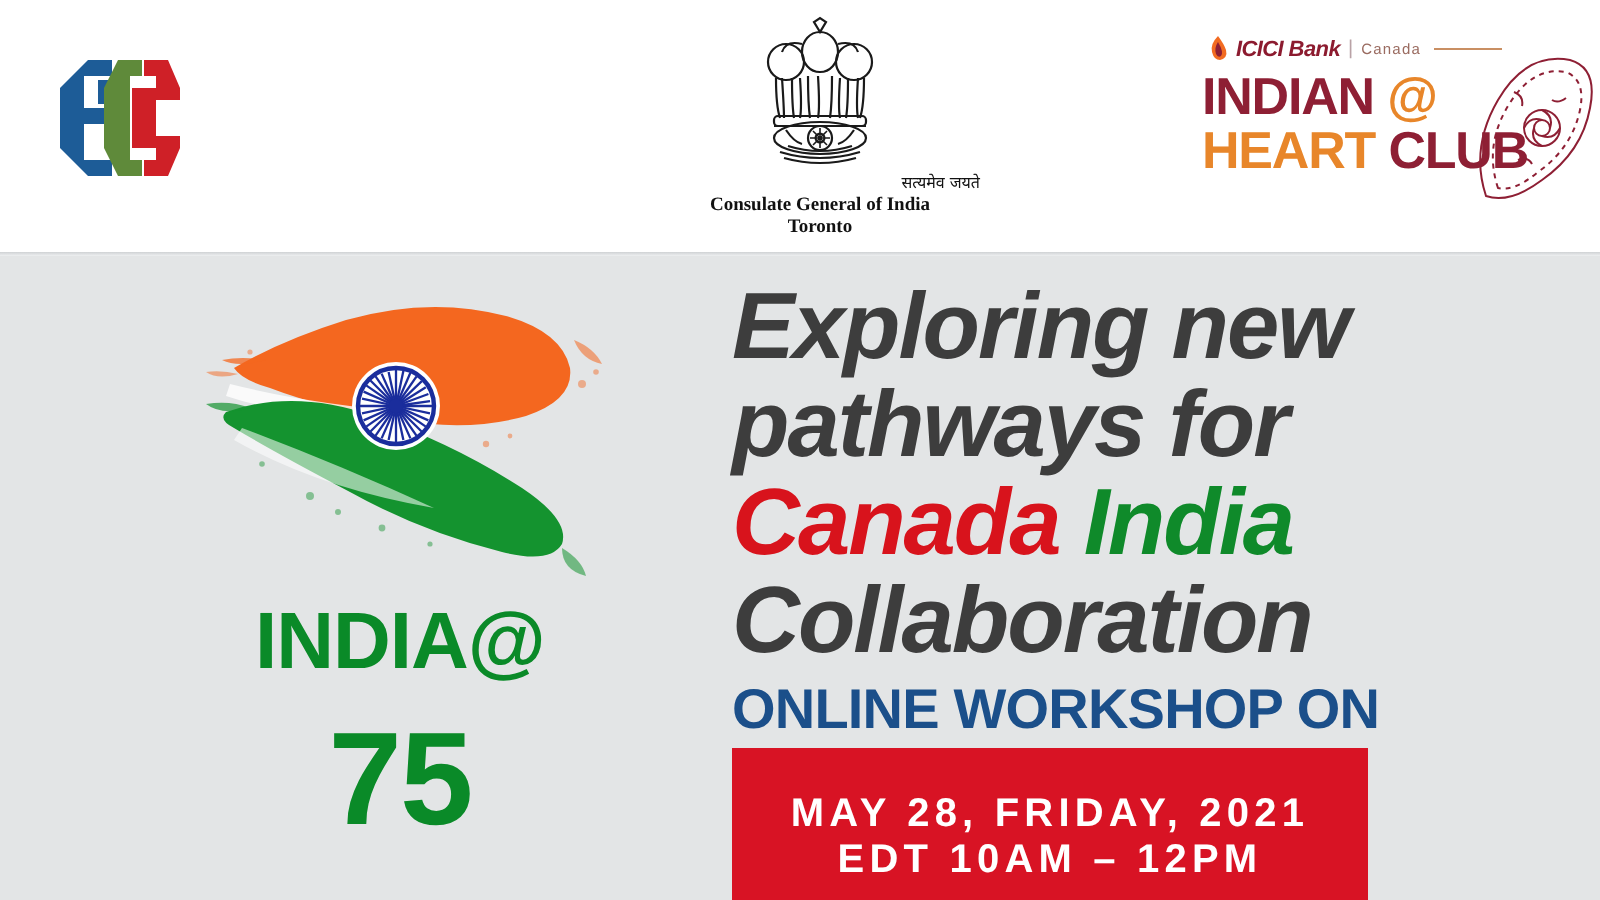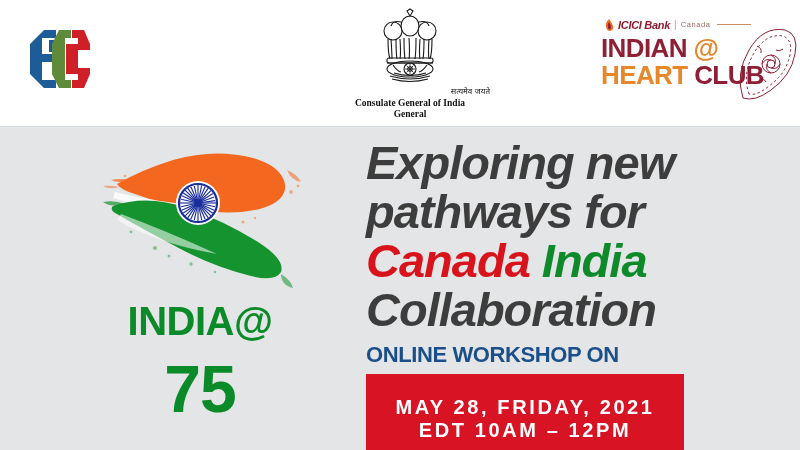--- a/index.html
+++ b/index.html
@@ -58,21 +58,21 @@
   .india75{position:absolute;left:60px;top:300px;width:280px;text-align:center;color:#0a8a28;}
   .india-at{font-size:40px;font-weight:bold;letter-spacing:-0.5px;line-height:42px;}
   .seventyfive{font-size:66px;font-weight:bold;line-height:66px;margin-top:14px;letter-spacing:-1px;}
 
   
   .rightcol{position:absolute;left:366px;top:138px;width:410px;}
   .title{font-style:italic;font-weight:bold;font-size:47px;line-height:49px;color:#3d3d3d;
     letter-spacing:-1px;}
   .t-red{color:#d8131c;}
   .t-green{color:#0f8a2a;}
-  .workshop{font-size:22px;font-weight:bold;color:#1b4f8a;letter-spacing:-0.4px;margin-top:6px;line-height:30px;}
+  .workshop{font-size:28px;font-weight:bold;color:#1b4f8a;letter-spacing:-0.4px;margin-top:6px;line-height:30px;}
   .date-banner{margin-top:4px;width:318px;background:#d81324;padding:22px 0 8px 0;text-align:center;}
   .date-l1{color:#ffffff;font-size:20px;font-weight:bold;letter-spacing:2.6px;line-height:23px;}
   .date-l2{color:#ffffff;font-size:20px;font-weight:bold;letter-spacing:2.6px;line-height:23px;}
 </style>
 </head>
 <body>
 
 <div id="poster">
 
   <div class="header">
@@ -117,21 +117,21 @@
             <path d="M16 68 q20 6 40 0 M18 71 q18 5 36 0"></path>
             <path d="M20 65 q16 5 32 0"></path>
           </g>
           <g stroke="#1a1a1a" stroke-width="0.8" fill="none">
             <path d="M36 61 l5 0 M36 61 l-5 0 M36 61 l0 5 M36 61 l0 -5 M36 61 l3.5 3.5 M36 61 l-3.5 -3.5 M36 61 l3.5 -3.5 M36 61 l-3.5 3.5"></path>
           </g>
         </svg>
       </div>
       <div class="motto">सत्यमेव जयते</div>
       <div class="cons-l1">Consulate General of India</div>
-      <div class="cons-l2">General</div>
+      <div class="cons-l2">Toronto</div>
     </div>
 
     <div class="ihc">
       <div class="icici-row">
         <span class="icici-flame">
           <svg viewBox="0 0 12 13" width="12" height="13">
             <path d="M6 0 Q2 4 3 8 Q4 12 7 12 Q11 11 10 7 Q9 4 6 0 Z" fill="#f26b21"></path>
             <path d="M6 3 Q4 6 5 9 Q6 11 7.5 10 Q9 8 6 3 Z" fill="#8e1f34"></path>
           </svg>
         </span>

